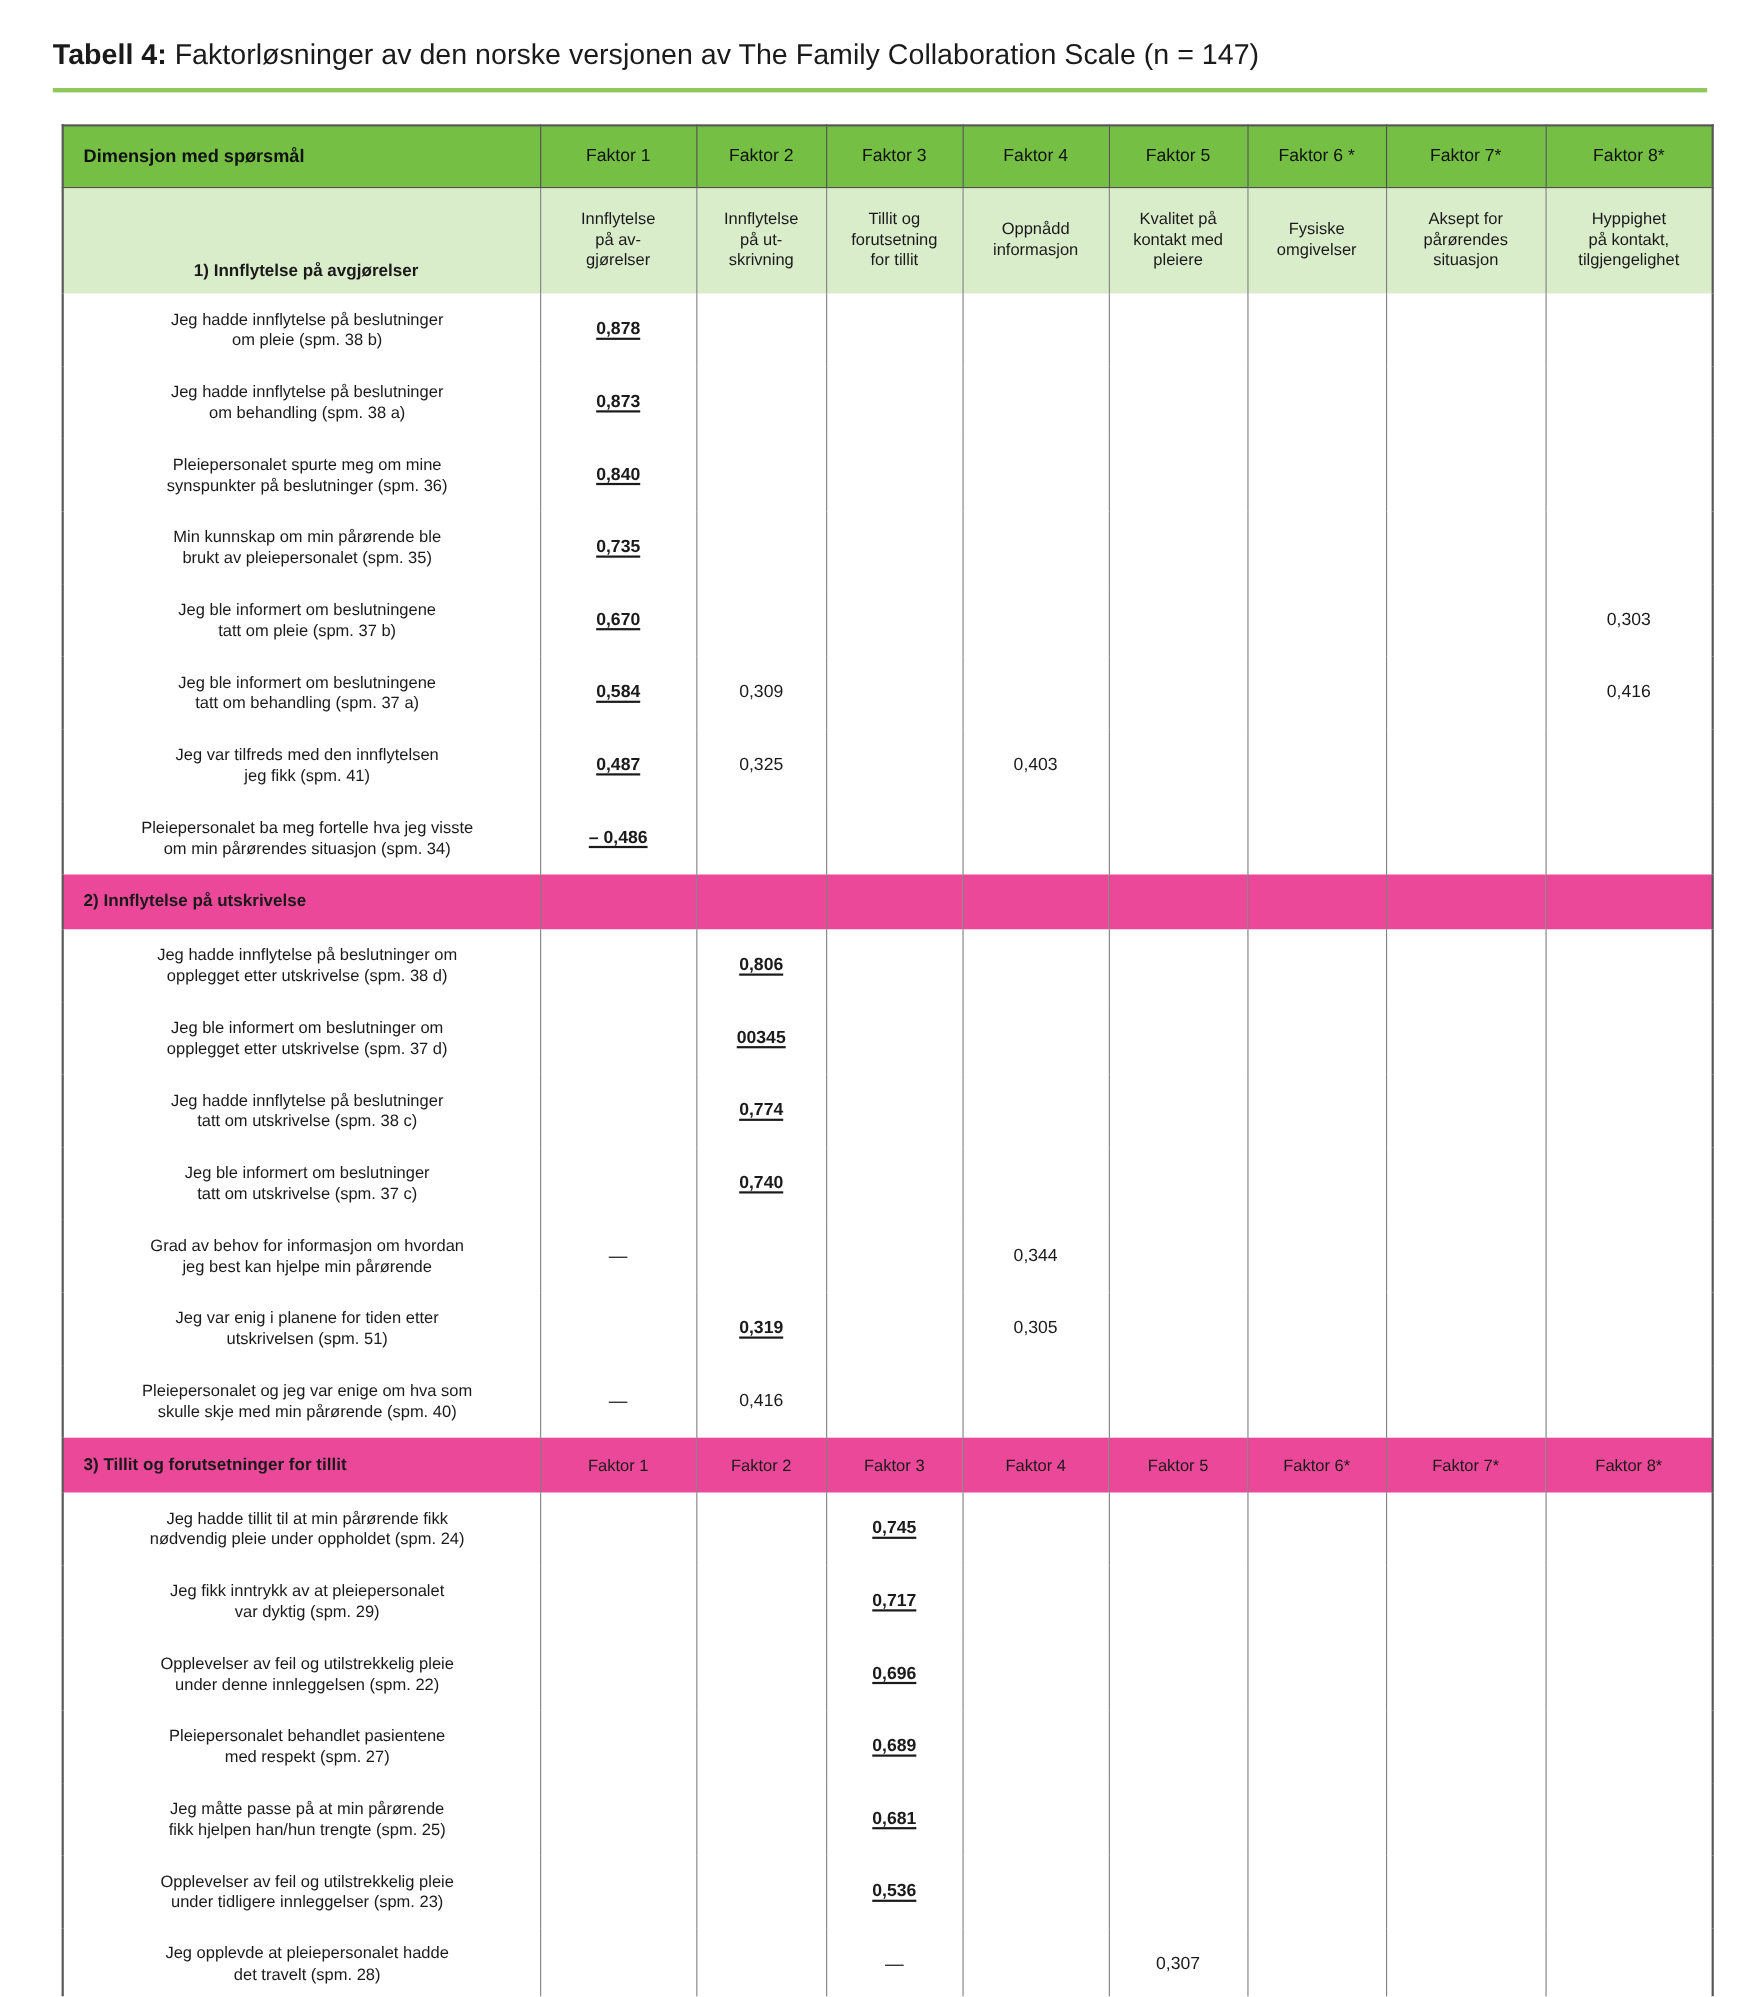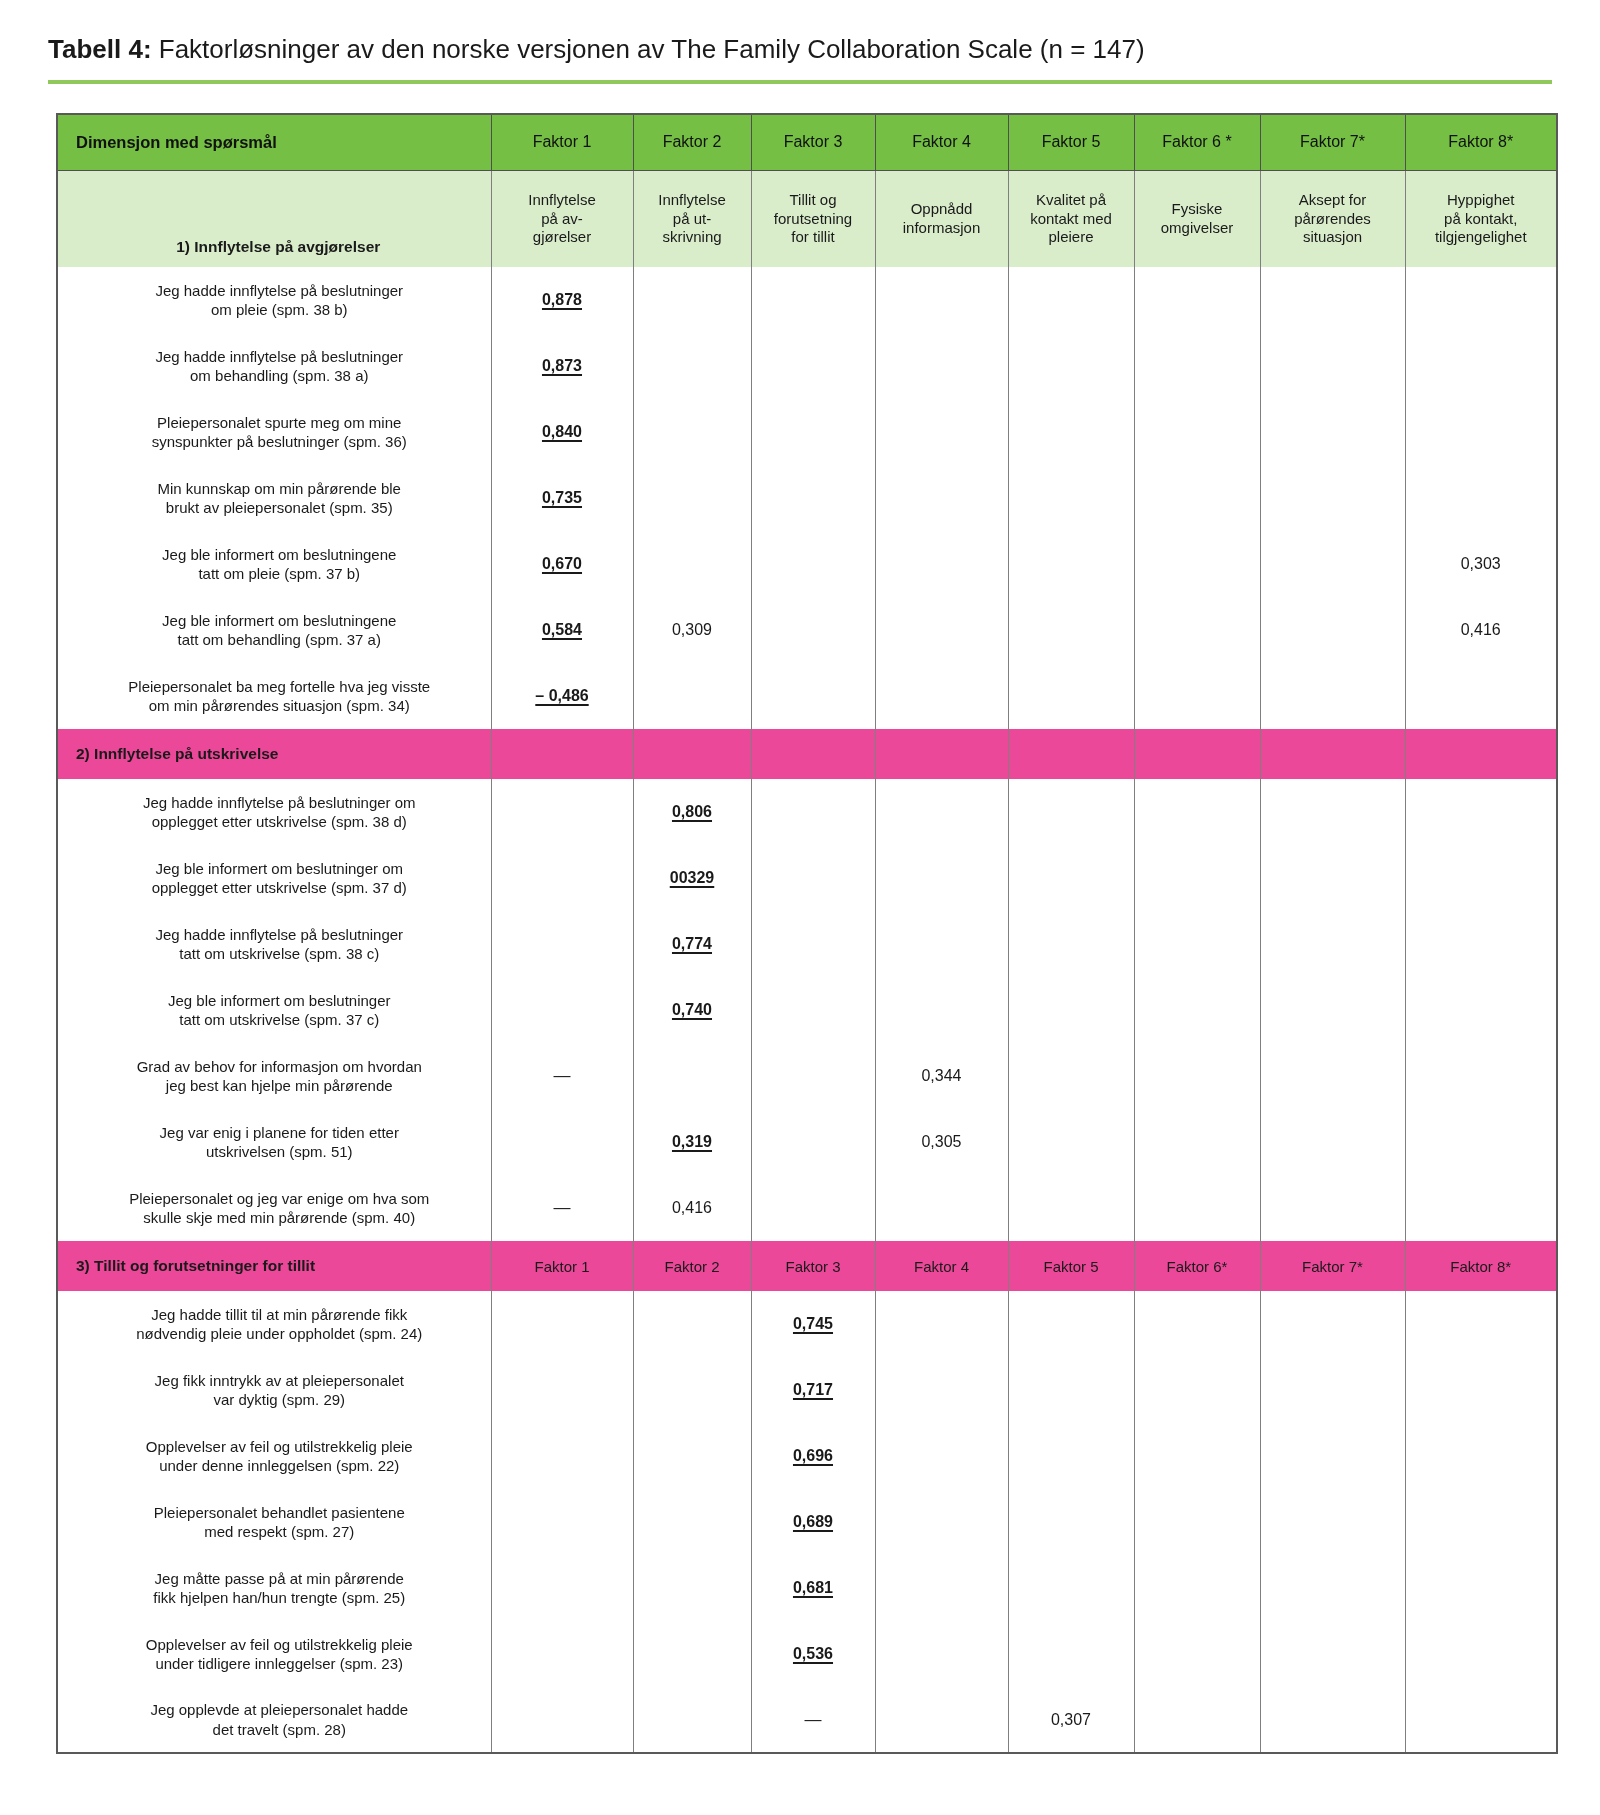--- a/index.html
+++ b/index.html
@@ -181,20 +181,32 @@
             <td class="val-cell"><span class="v-lead">0,584</span></td>
             <td class="val-cell"><span class="v-plain">0,309</span></td>
             <td class="val-cell"></td>
             <td class="val-cell"></td>
             <td class="val-cell"></td>
             <td class="val-cell"></td>
             <td class="val-cell"></td>
             <td class="val-cell"><span class="v-plain">0,416</span></td>
           </tr>
           <tr class="data-row">
+            <td class="q-cell">Jeg var tilfreds med den innflytelsen
+jeg fikk (spm. 41)</td>
+            <td class="val-cell"><span class="v-lead">0,487</span></td>
+            <td class="val-cell"><span class="v-plain">0,325</span></td>
+            <td class="val-cell"></td>
+            <td class="val-cell"><span class="v-plain">0,403</span></td>
+            <td class="val-cell"></td>
+            <td class="val-cell"></td>
+            <td class="val-cell"></td>
+            <td class="val-cell"></td>
+          </tr>
+          <tr class="data-row">
             <td class="q-cell">Pleiepersonalet ba meg fortelle hva jeg visste
 om min pårørendes situasjon (spm. 34)</td>
             <td class="val-cell"><span class="v-lead">– 0,486</span></td>
             <td class="val-cell"></td>
             <td class="val-cell"></td>
             <td class="val-cell"></td>
             <td class="val-cell"></td>
             <td class="val-cell"></td>
             <td class="val-cell"></td>
             <td class="val-cell"></td>
@@ -219,21 +231,21 @@
             <td class="val-cell"></td>
             <td class="val-cell"></td>
             <td class="val-cell"></td>
             <td class="val-cell"></td>
             <td class="val-cell"></td>
           </tr>
           <tr class="data-row">
             <td class="q-cell">Jeg ble informert om beslutninger om
 opplegget etter utskrivelse (spm. 37 d)</td>
             <td class="val-cell"></td>
-            <td class="val-cell"><span class="v-lead">00329</span></td>
+            <td class="val-cell"><span class="v-lead">00345</span></td>
             <td class="val-cell"></td>
             <td class="val-cell"></td>
             <td class="val-cell"></td>
             <td class="val-cell"></td>
             <td class="val-cell"></td>
             <td class="val-cell"></td>
           </tr>
           <tr class="data-row">
             <td class="q-cell">Jeg hadde innflytelse på beslutninger
 tatt om utskrivelse (spm. 38 c)</td>

